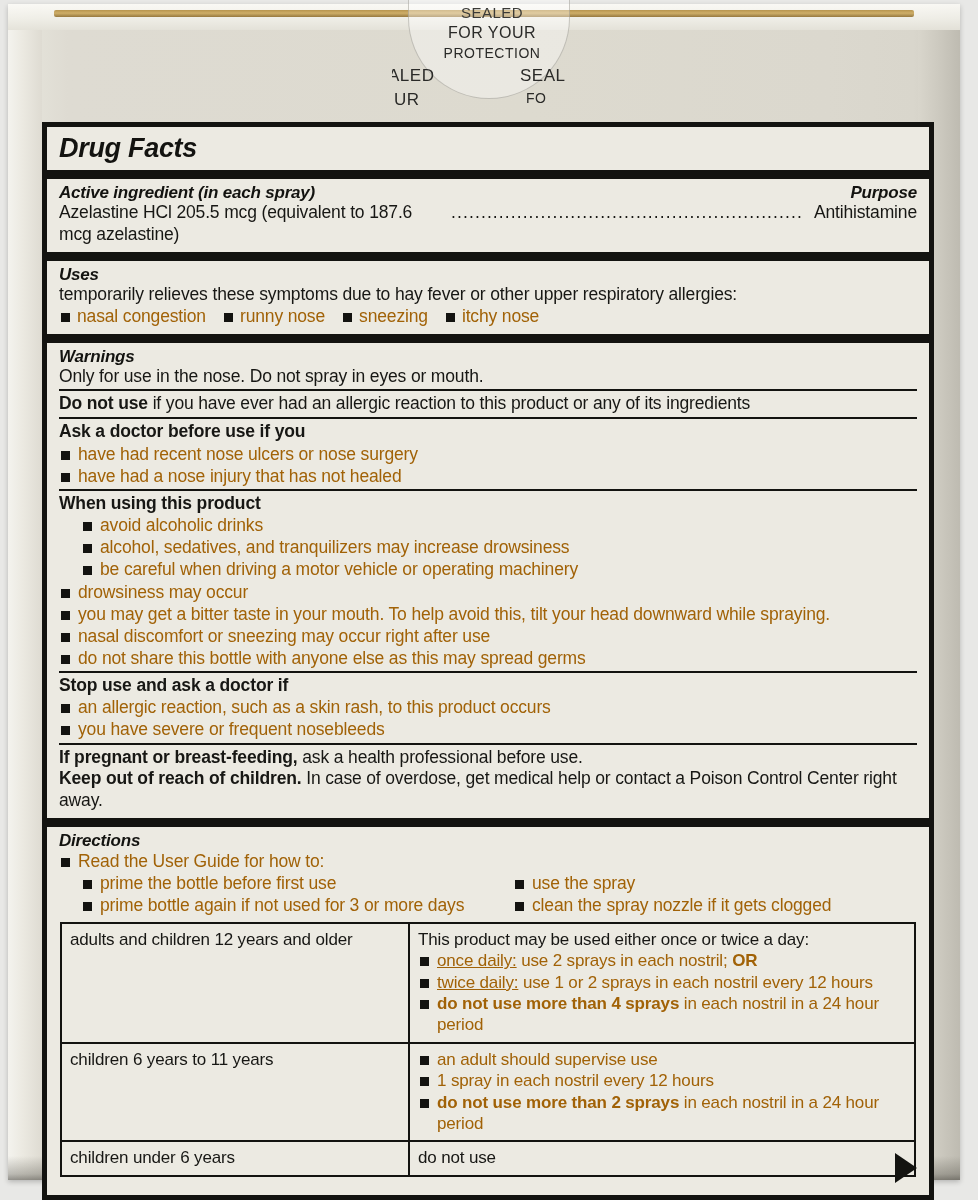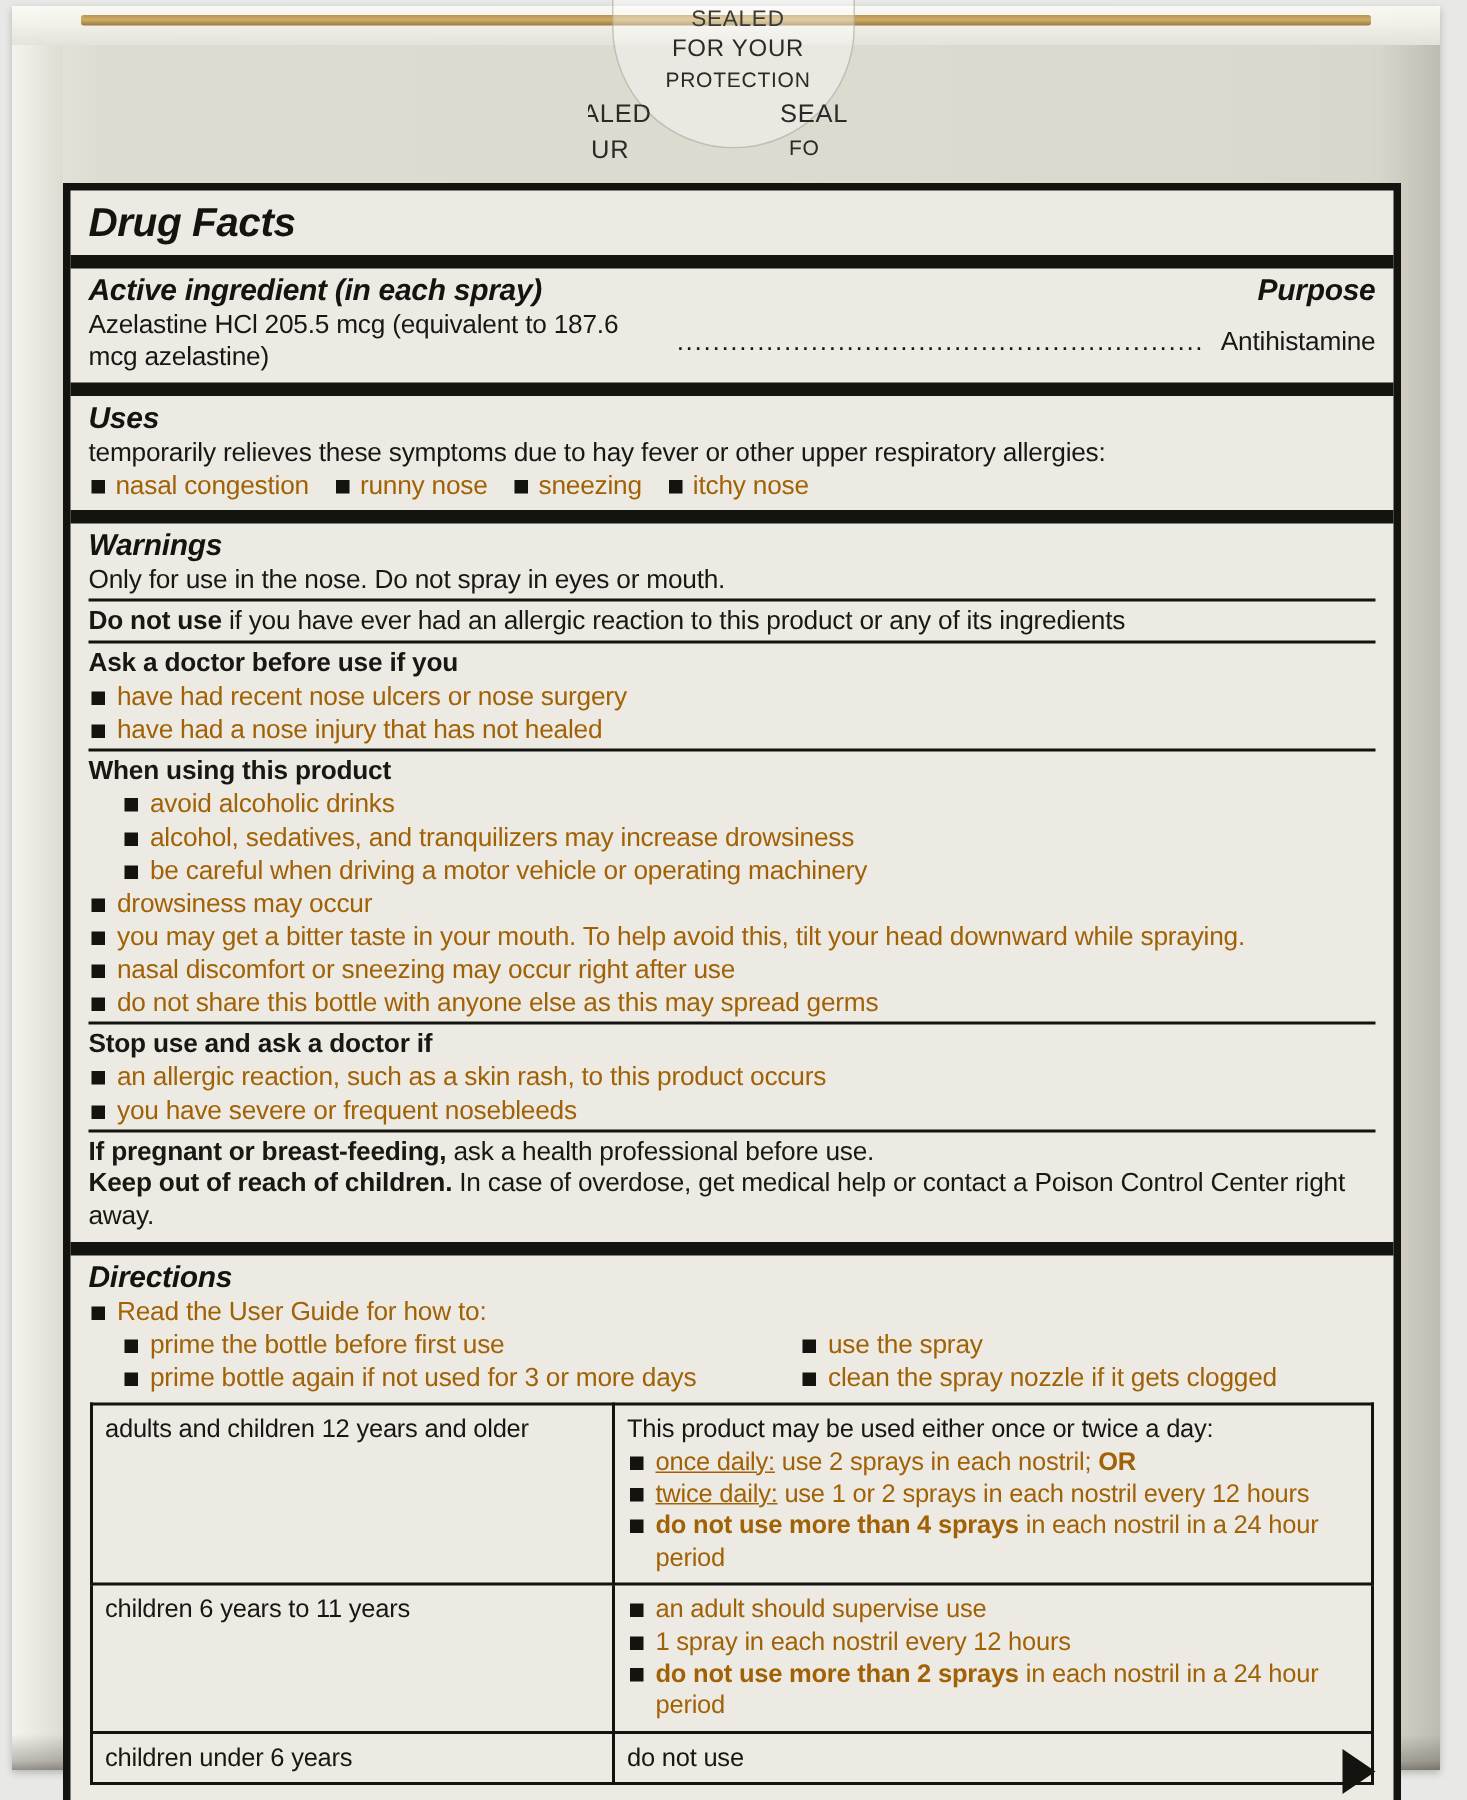--- a/index.html
+++ b/index.html
@@ -128,21 +128,21 @@
     font-size: 27px;
     line-height: 1.05;
     letter-spacing: -0.3px;
     color: #131310;
     padding: 7px 12px 8px 12px;
   }
 
   .sec-head {
     font-style: italic;
     font-weight: bold;
-    font-size: 20px;
+    font-size: 17px;
     color: #131310;
     letter-spacing: -0.2px;
     line-height: 1.12;
   }
   .sec-head.row {
     display: flex;
     justify-content: space-between;
     align-items: baseline;
   }
 
@@ -150,21 +150,21 @@
     font-size: 17.5px;
     line-height: 1.24;
     color: #171714;
     letter-spacing: -0.15px;
   }
   .b { font-weight: bold; }
   .u { text-decoration: underline; }
 
   .leaders {
     display: flex;
-    align-items: center;
+    align-items: flex-start;
     width: 100%;
     gap: 12px;
   }
   .leaders .lead {
     flex: 1 1 auto;
     overflow: hidden;
     white-space: nowrap;
     letter-spacing: 1.1px;
     color: #171714;
     margin: 0 1px;
@@ -199,21 +199,20 @@
   ul.bul.inline {
     display: flex;
     flex-wrap: wrap;
     gap: 0 16px;
   }
   ul.bul.inline > li { padding-left: 18px; }
 
   .two-col {
     display: flex;
     margin-left: 22px;
-    gap: 20px;
   }
   .two-col .col-a { width: 432px; }
   .two-col .col-b { flex: 1; }
 
   
   table.dose {
     border-collapse: collapse;
     width: calc(100% - 2px);
     margin: 6px 0 2px 1px;
     table-layout: fixed;

